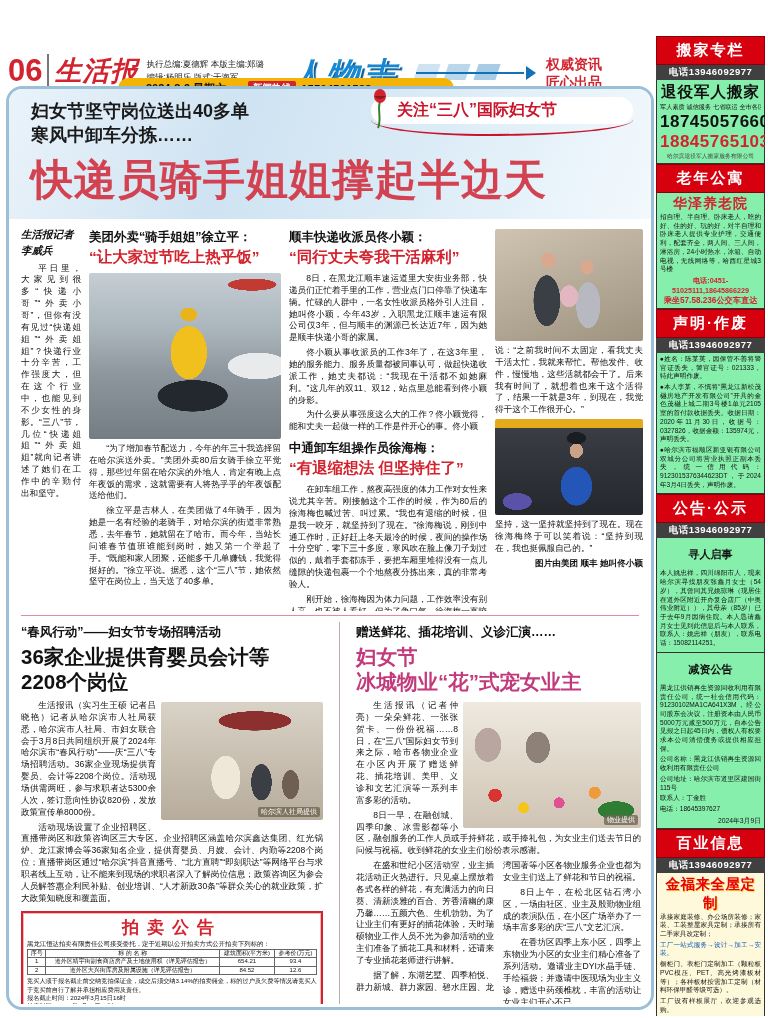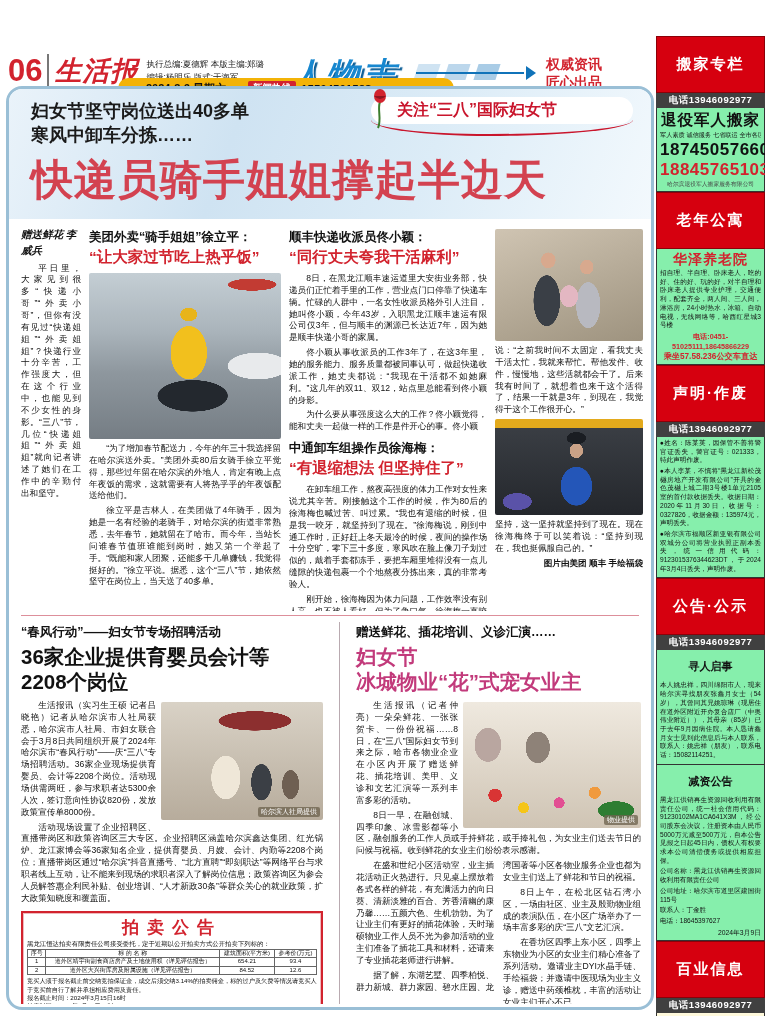--- a/index.html
+++ b/index.html
@@ -119,21 +119,21 @@
   .auc-intro{font-size:6.4px;line-height:1.3;margin:1px 0;}
   .auction table{width:100%;border-collapse:collapse;font-size:6px;line-height:1.25;}
   .auction th,.auction td{border:0.5px solid #666;padding:0 2px;text-align:center;font-weight:400;}
   .auc-notes{font-size:6.2px;line-height:1.32;margin-top:2px;}
   .auc-notes div{margin:0;}
 
   
   .sidebar{position:absolute;left:656px;top:36px;width:109px;height:980px;overflow:hidden;
            box-sizing:border-box;}
   .sb-banner{background:#d6000f;color:#fff;font-weight:900;text-align:center;font-size:15px;
-             letter-spacing:2px;padding:18px 0;border:1px solid #8c0008;box-sizing:border-box;}
+             letter-spacing:2px;padding:4px 0;border:1px solid #8c0008;box-sizing:border-box;}
   .sb-phone{background:#404040;color:#fff;font-weight:700;text-align:center;font-size:9.5px;
             padding:1px 0;letter-spacing:.5px;}
   .sb-box{border:1px solid #333;border-top:none;padding:2px 3px;box-sizing:border-box;background:#86efac;}
   .sb-small{font-size:6.6px;line-height:1.32;text-align:justify;margin:0 0 2px 0;}
   .sb-head{font-size:11px;font-weight:900;text-align:center;margin:7px 0;}
   .vet-title{font-size:15.5px;font-weight:900;text-align:center;letter-spacing:1px;}
   .vet-sub{font-size:6.2px;text-align:center;white-space:nowrap;overflow:hidden;}
   .vet-p1{font-size:17px;font-weight:900;text-align:center;letter-spacing:.5px;}
   .vet-p2{font-size:17px;font-weight:900;text-align:center;color:#d2232e;letter-spacing:.5px;}
   .vet-note{font-size:5.8px;text-align:center;color:#444;white-space:nowrap;overflow:hidden;}
@@ -192,21 +192,21 @@
           <path d="M5 7 Q11 13 17 7" fill="#8f1420"></path>
         </svg>
         <span class="txt">关注“三八”国际妇女节</span>
         <span class="swoosh"></span>
       </div>
       <h1 class="headline">快递员骑手姐姐撑起半边天</h1>
     </div>
 
     <div class="cols">
       <div class="col1">
-        <div class="byline">赠送鲜花 李威兵</div>
+        <div class="byline">生活报记者 李威兵</div>
         <p>平日里，大家见到很多“快递小哥”“外卖小哥”，但你有没有见过“快递姐姐”“外卖姐姐”？快递行业十分辛苦，工作强度大，但在这个行业中，也能见到不少女性的身影。“三八”节，几位“快递姐姐”“外卖姐姐”就向记者讲述了她们在工作中的辛勤付出和坚守。</p>
       </div>
       <div class="col2">
         <div class="sec-name">美团外卖“骑手姐姐”徐立平：</div>
         <div class="sec-quote">“让大家过节吃上热乎饭”</div>
         <div class="photo" id="ph-rider"></div>
         <p>“为了增加春节配送力，今年的年三十我选择留在哈尔滨送外卖。”美团外卖80后女骑手徐立平觉得，那些过年留在哈尔滨的外地人，肯定有晚上点年夜饭的需求，这就需要有人将热乎乎的年夜饭配送给他们。</p>
         <p>徐立平是吉林人，在美团做了4年骑手，因为她是一名有经验的老骑手，对哈尔滨的街道非常熟悉，去年春节，她就留在了哈市。而今年，当站长问谁春节值班谁能到岗时，她又第一个举起了手。“既能和家人团聚，还能多干几单赚钱，我觉得挺好的。”徐立平说。据悉，这个“三八”节，她依然坚守在岗位上，当天送了40多单。</p>
       </div>
       <div class="col3">
@@ -218,21 +218,21 @@
         <div class="sec-name" style="margin-top:7px">中通卸车组操作员徐海梅：</div>
         <div class="sec-quote">“有退缩想法 但坚持住了”</div>
         <p>在卸车组工作，熬夜高强度的体力工作对女性来说尤其辛苦。刚接触这个工作的时候，作为80后的徐海梅也喊过苦、叫过累。“我也有退缩的时候，但是我一咬牙，就坚持到了现在。”徐海梅说，刚到中通工作时，正好赶上冬天最冷的时候，夜间的操作场十分空旷，零下三十多度，寒风吹在脸上像刀子划过似的，戴着手套都冻手，要把车厢里堆得没有一点儿缝隙的快递包裹一个个地熬夜分拣出来，真的非常考验人。</p>
         <p>刚开始，徐海梅因为体力问题，工作效率没有别人高，也不被人看好。但为了争口气，徐海梅一直咬着牙</p>
       </div>
       <div class="col4">
         <div class="photo" id="ph-couple"></div>
         <p style="text-indent:0">说：“之前我时间不太固定，看我丈夫干活太忙，我就来帮忙。帮他发件、收件，慢慢地，这些活就都会干了。后来我有时间了，就想着也来干这个活得了，结果一干就是3年，到现在，我觉得干这个工作很开心。”</p>
         <div class="photo" id="ph-worker"></div>
         <p style="text-indent:0">坚持，这一坚持就坚持到了现在。现在徐海梅终于可以笑着说：“坚持到现在，我也挺佩服自己的。”</p>
-        <div class="credit">图片由美团 顺丰 手绘福袋</div>
+        <div class="credit">图片由美团 顺丰 她叫佟小颖</div>
       </div>
     </div>
 
     <div class="red-rule"></div>
 
     <div class="bottom">
       <section class="bl">
         <div class="kicker2">“春风行动”——妇女节专场招聘活动</div>
         <h2 class="h2a">
           <span>36家企业提供育婴员会计等</span><br>

